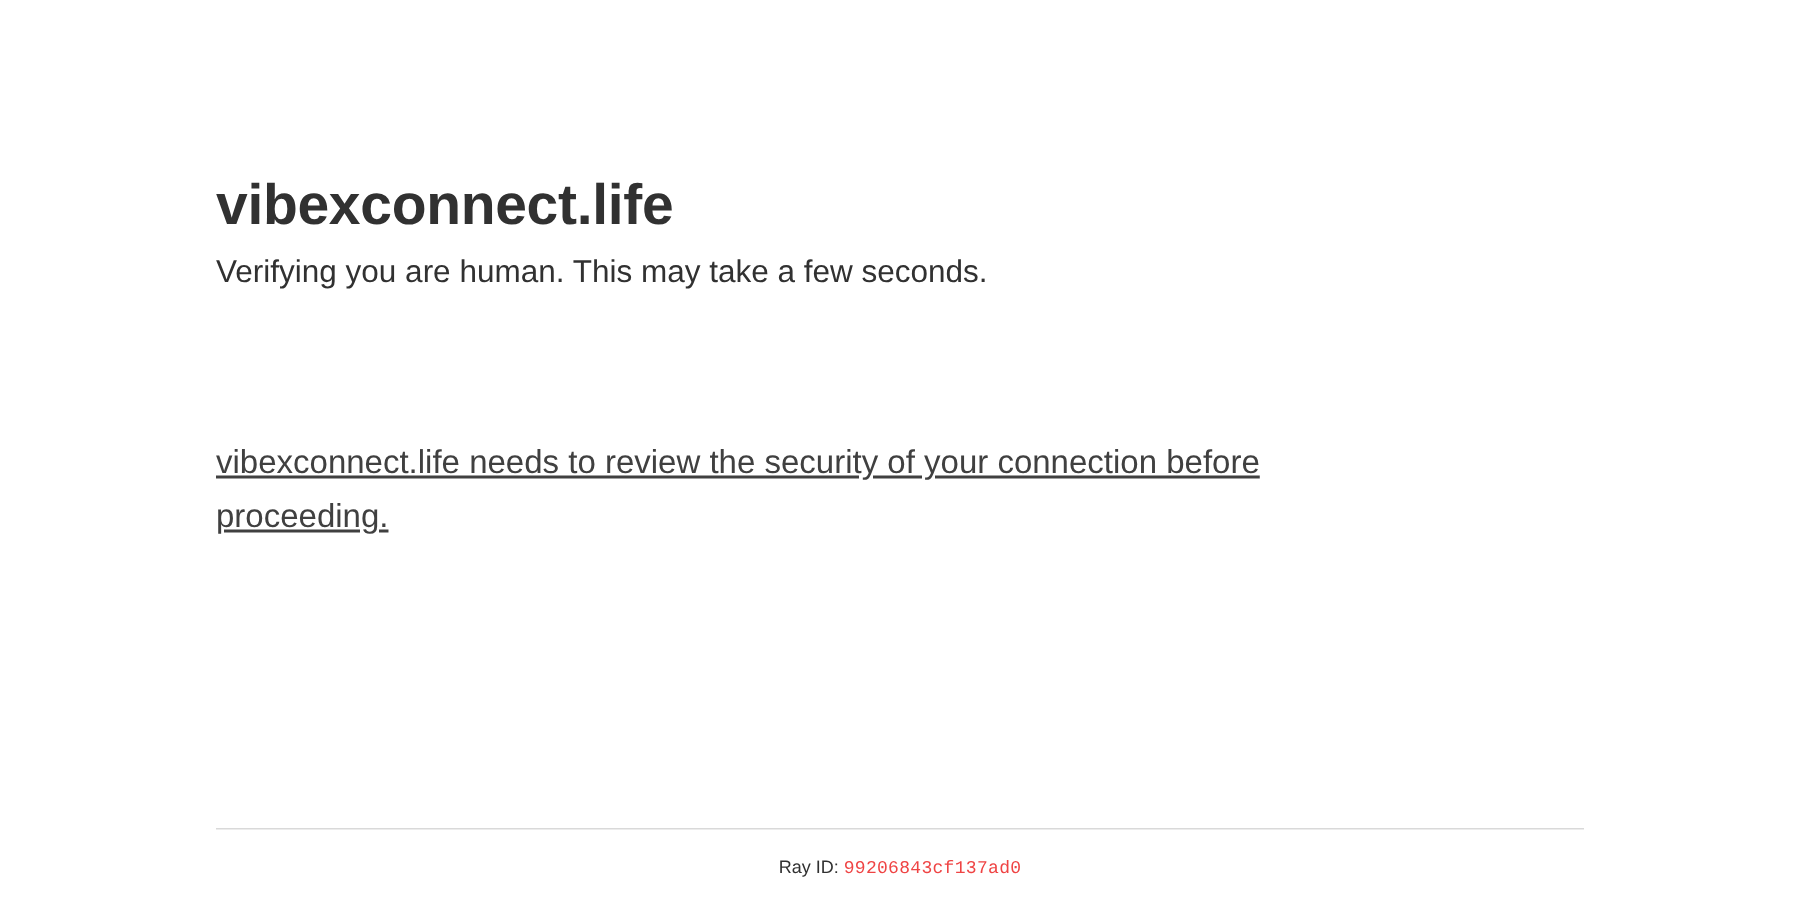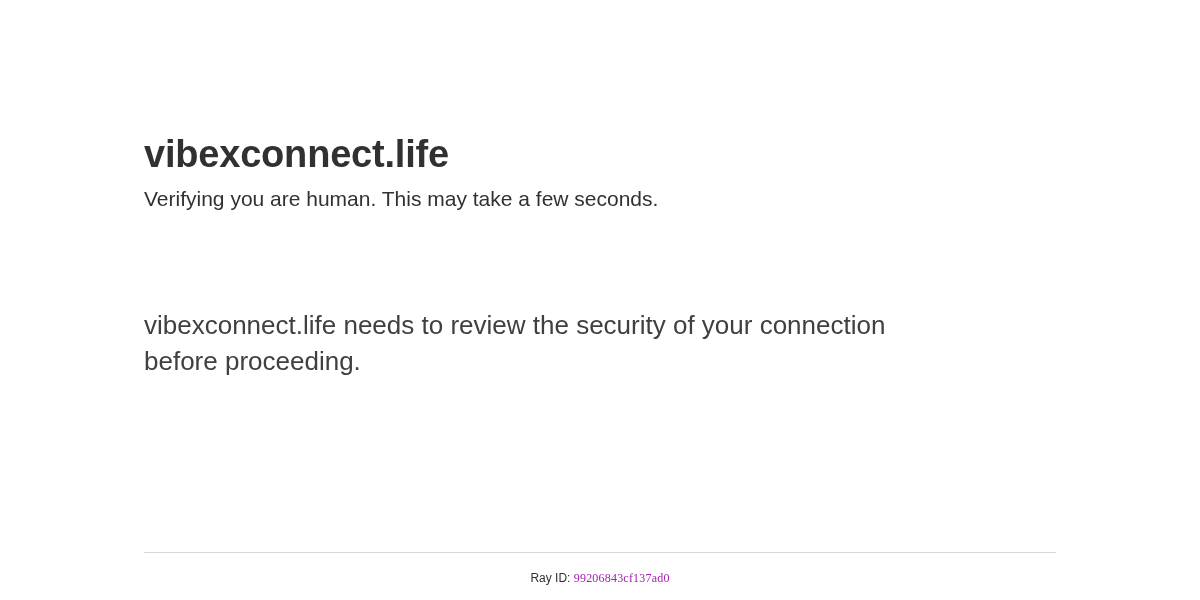--- a/index.html
+++ b/index.html
@@ -28,21 +28,21 @@
     position: absolute;
     left: 144px;
     top: 0;
     width: 912px;
     height: 600px;
   }
 
   .main-content {
     position: absolute;
     left: 0;
-    top: 131px;
+    top: 114px;
     width: 912px;
   }
 
   h1#challenge-title {
     margin: 0;
     padding: 0;
     font-size: 38px;
     line-height: 46px;
     font-weight: 700;
     letter-spacing: -0.2px;
@@ -63,25 +63,26 @@
   #challenge-widget-area {
     margin: 0;
     padding: 0;
     height: 94px;
     width: 300px;
   }
 
   #challenge-body-text {
     margin: 0;
     padding: 0;
-    font-size: 26px;
+    font-size: 22px;
     line-height: 36px;
     font-weight: 400;
     color: #404040;
     max-width: 800px;
+    text-decoration: underline;
   }
 
   
   #challenge-footer {
     position: absolute;
     left: 0;
     top: 552px;
     width: 912px;
   }
 
@@ -105,23 +106,23 @@
     color: #444444;
     white-space: nowrap;
   }
 
   .ray-id-label {
     font-weight: 400;
     color: #313131;
   }
 
   .ray-id-value {
-    font-family: Liberation Serif, serif;
+    font-family: Liberation Mono, monospace;
     font-size: 12px;
-    color: #a21caf;
+    color: #ef4444;
     letter-spacing: 0.2px;
   }
 </style>
 </head>
 <body>
 
 <div id="challenge-page">
 
   <div class="main-wrapper">
 

